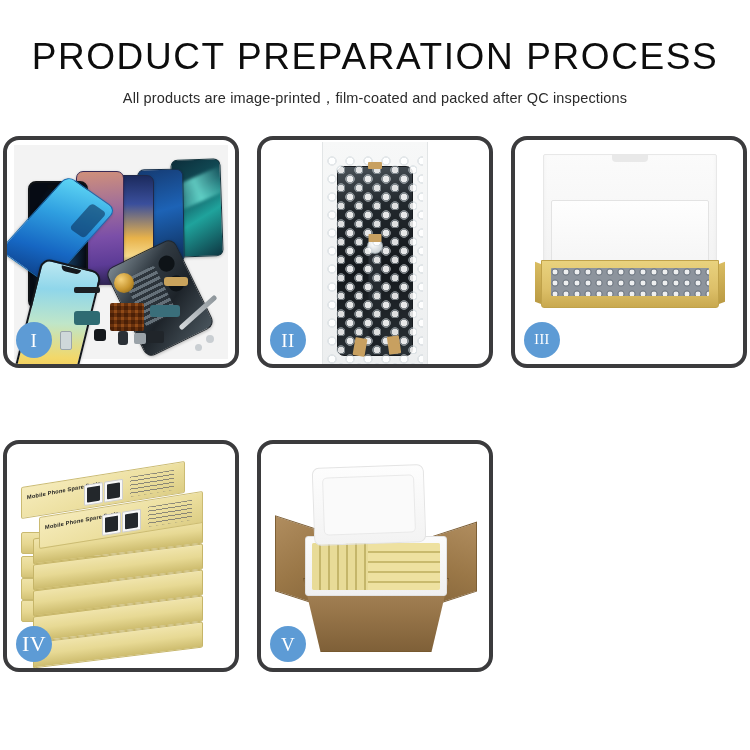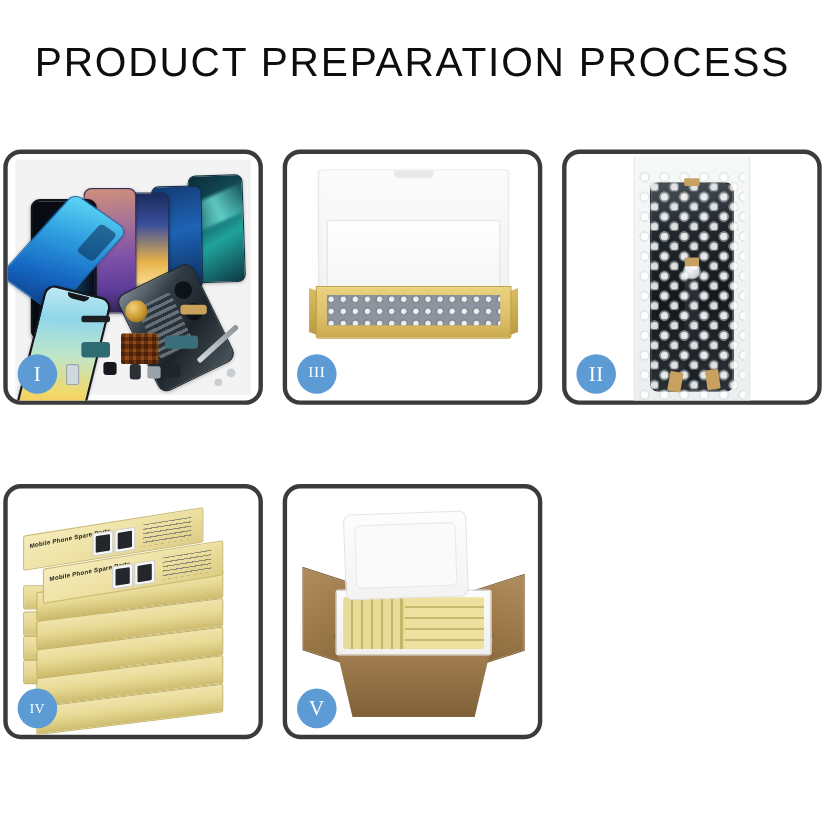--- a/index.html
+++ b/index.html
@@ -83,21 +83,21 @@
     display: flex;
     align-items: center;
     justify-content: center;
     font-family: "Liberation Serif", serif;
     font-size: 19px;
     line-height: 1;
     letter-spacing: 0.5px;
     z-index: 40;
     user-select: none;
   }
-  .badge.small { font-size: 12px; }
+  .badge.small { font-size: 22px; }
   .badge.xsmall { font-size: 14px; }
 
   
   .collage-bg {
     position: absolute;
     left: 7px; top: 5px; right: 7px; bottom: 5px;
     background: #f3f3f3;
   }
   .ph {
     position: absolute;
@@ -457,20 +457,21 @@
     position:absolute; left: 96px; top: 158px; width: 15px; height: 20px;
     background: #a88b5c; opacity:.85;
     transform: skewY(10deg);
   }
 </style>
 </head>
 <body>
 
 <div id="header">
   <div id="page-title">PRODUCT PREPARATION PROCESS</div>
+  <div id="page-subtitle">All products are image-printed，film-coated and packed after QC inspections</div>
 </div>
 
 <div id="grid">
 
   <div class="panel">
     <div class="panel-photo">
       <div class="collage-bg">
         <div class="ph ph-a"></div>
         <div class="ph ph-b"></div>
         <div class="ph ph-c"></div>
@@ -493,48 +494,48 @@
         <div class="bit bit-card"></div>
         <div class="bit bit-scr1"></div>
         <div class="bit bit-scr2"></div>
       </div>
     </div>
     <div class="badge">I</div>
   </div>
 
   <div class="panel">
     <div class="panel-photo">
-      <div class="m3-lid"></div>
-      <div class="m3-foam"></div>
-      <div class="m3-tray-left"></div>
-      <div class="m3-tray-right"></div>
-      <div class="m3-tray"></div>
-      <div class="m3-bubble"></div>
-    </div>
-    <div class="badge xsmall">III</div>
-  </div>
-
-  <div class="panel">
-    <div class="panel-photo">
       <div class="bag">
         <div class="lcd"></div>
         <div class="flex-tail"></div>
         <div class="flex-con"></div>
         <div class="bubbles"></div>
         <div class="tape tape-t"></div>
         <div class="tape tape-m"></div>
         <div class="tape tape-bl"></div>
         <div class="tape tape-br"></div>
       </div>
     </div>
     <div class="badge">II</div>
   </div>
 
   <div class="panel">
     <div class="panel-photo">
+      <div class="m3-lid"></div>
+      <div class="m3-foam"></div>
+      <div class="m3-tray-left"></div>
+      <div class="m3-tray-right"></div>
+      <div class="m3-tray"></div>
+      <div class="m3-bubble"></div>
+    </div>
+    <div class="badge xsmall">III</div>
+  </div>
+
+  <div class="panel">
+    <div class="panel-photo">
       <div class="stack">
         <div class="sbox sb-r4"></div>
         <div class="sbox sb-r1"></div>
         <div class="sbox sb-r2"></div>
         <div class="sbox sb-r3"></div>
 
         <div class="slab slab-5"></div>
         <div class="slab slab-4"></div>
         <div class="slab slab-3"></div>
         <div class="slab slab-2"></div>

